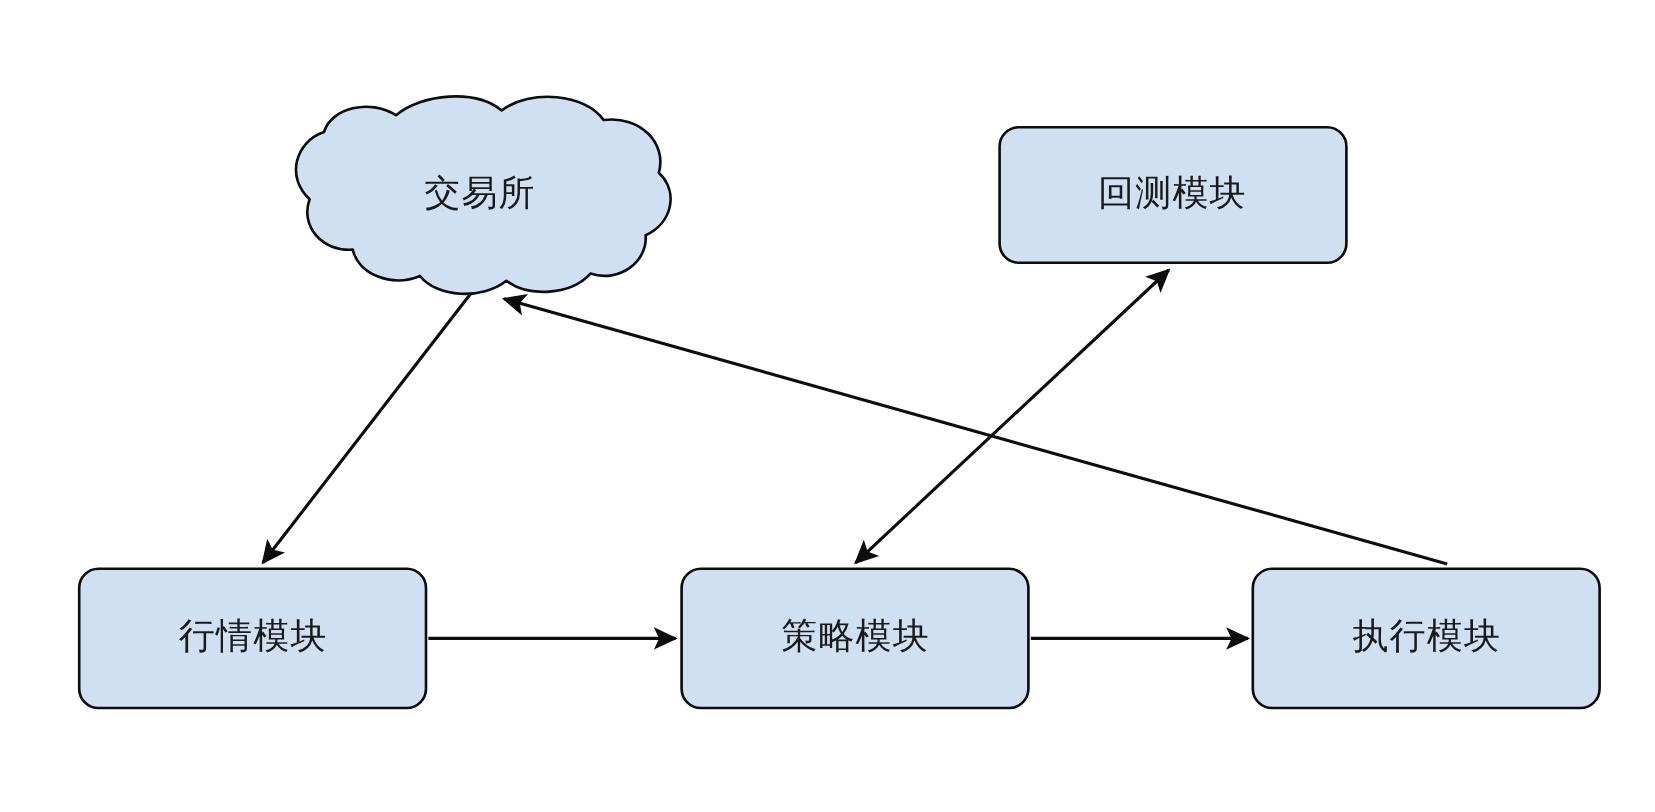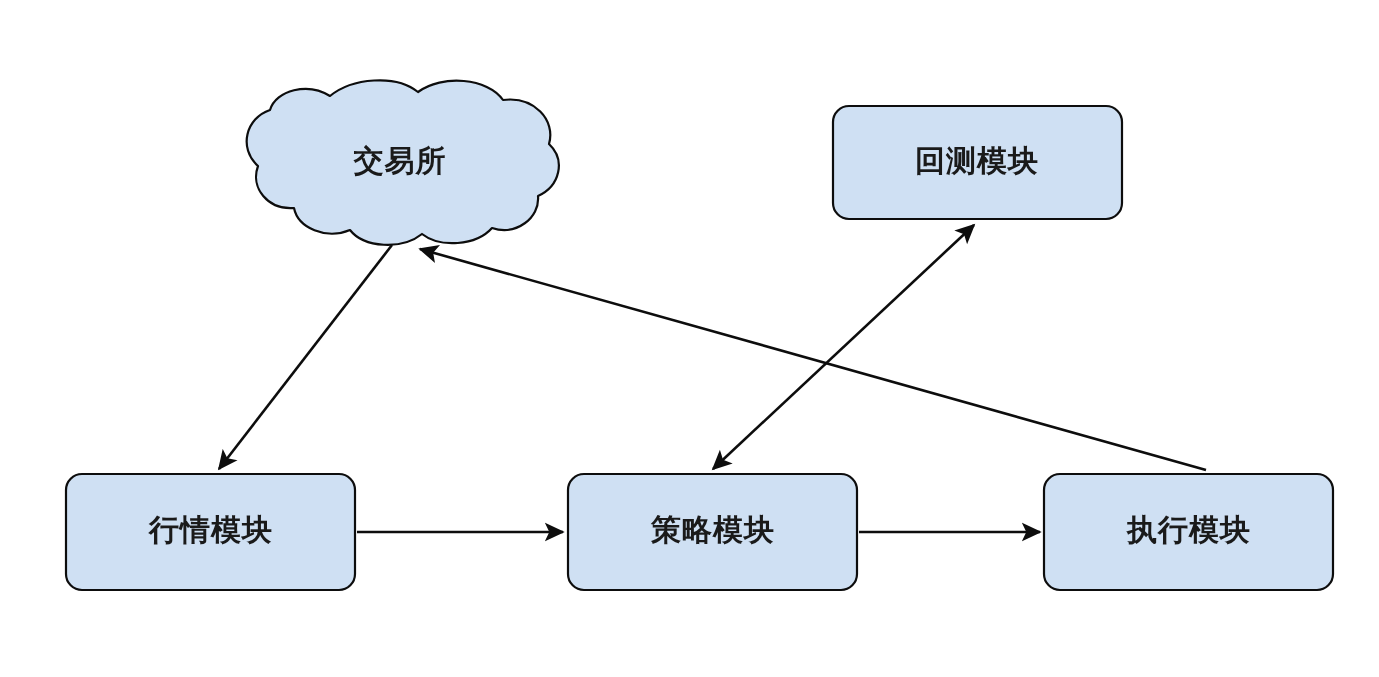--- a/index.html
+++ b/index.html
@@ -11,21 +11,20 @@
     width: 1379px;
     height: 677px;
     font-family: "Liberation Serif", "DejaVu Serif", serif;
     overflow: hidden;
   }
   #diagram-root {
     position: relative;
     width: 1379px;
     height: 677px;
     background: #ffffff;
-    font-weight: bold;
   }
   svg.diagram-canvas {
     position: absolute;
     top: 0;
     left: 0;
     width: 1379px;
     height: 677px;
     display: block;
   }
   .node-label {

